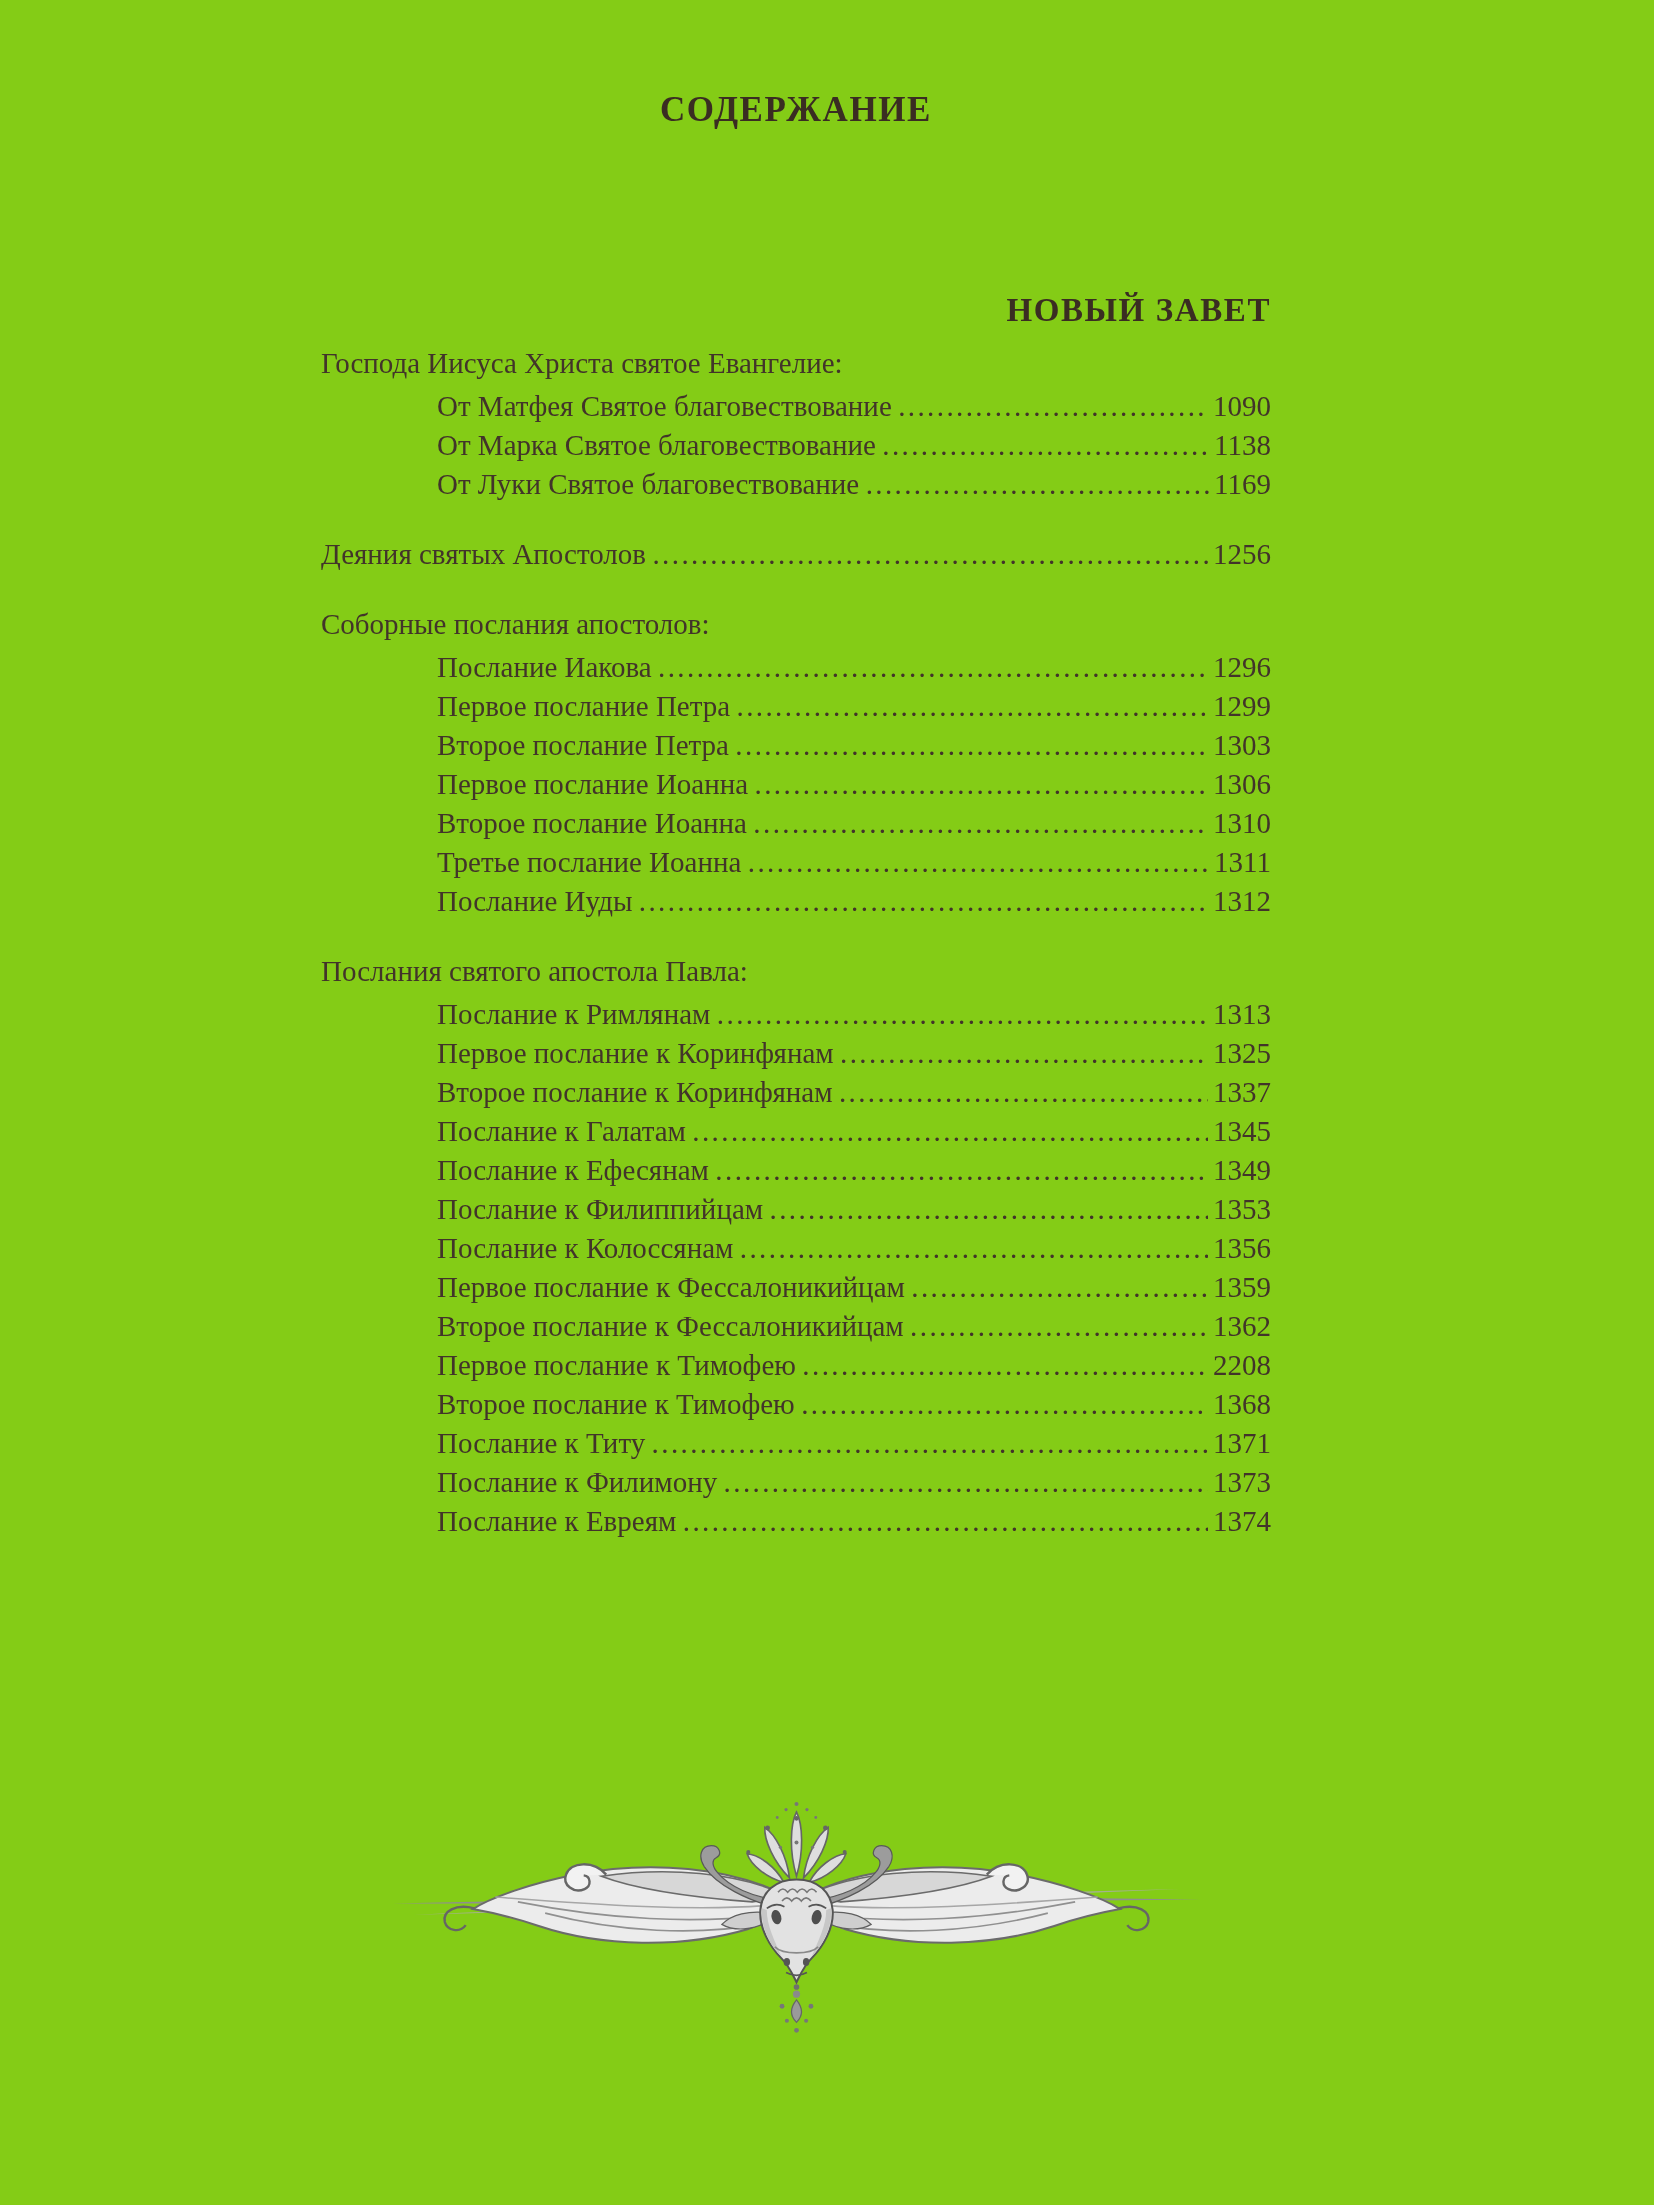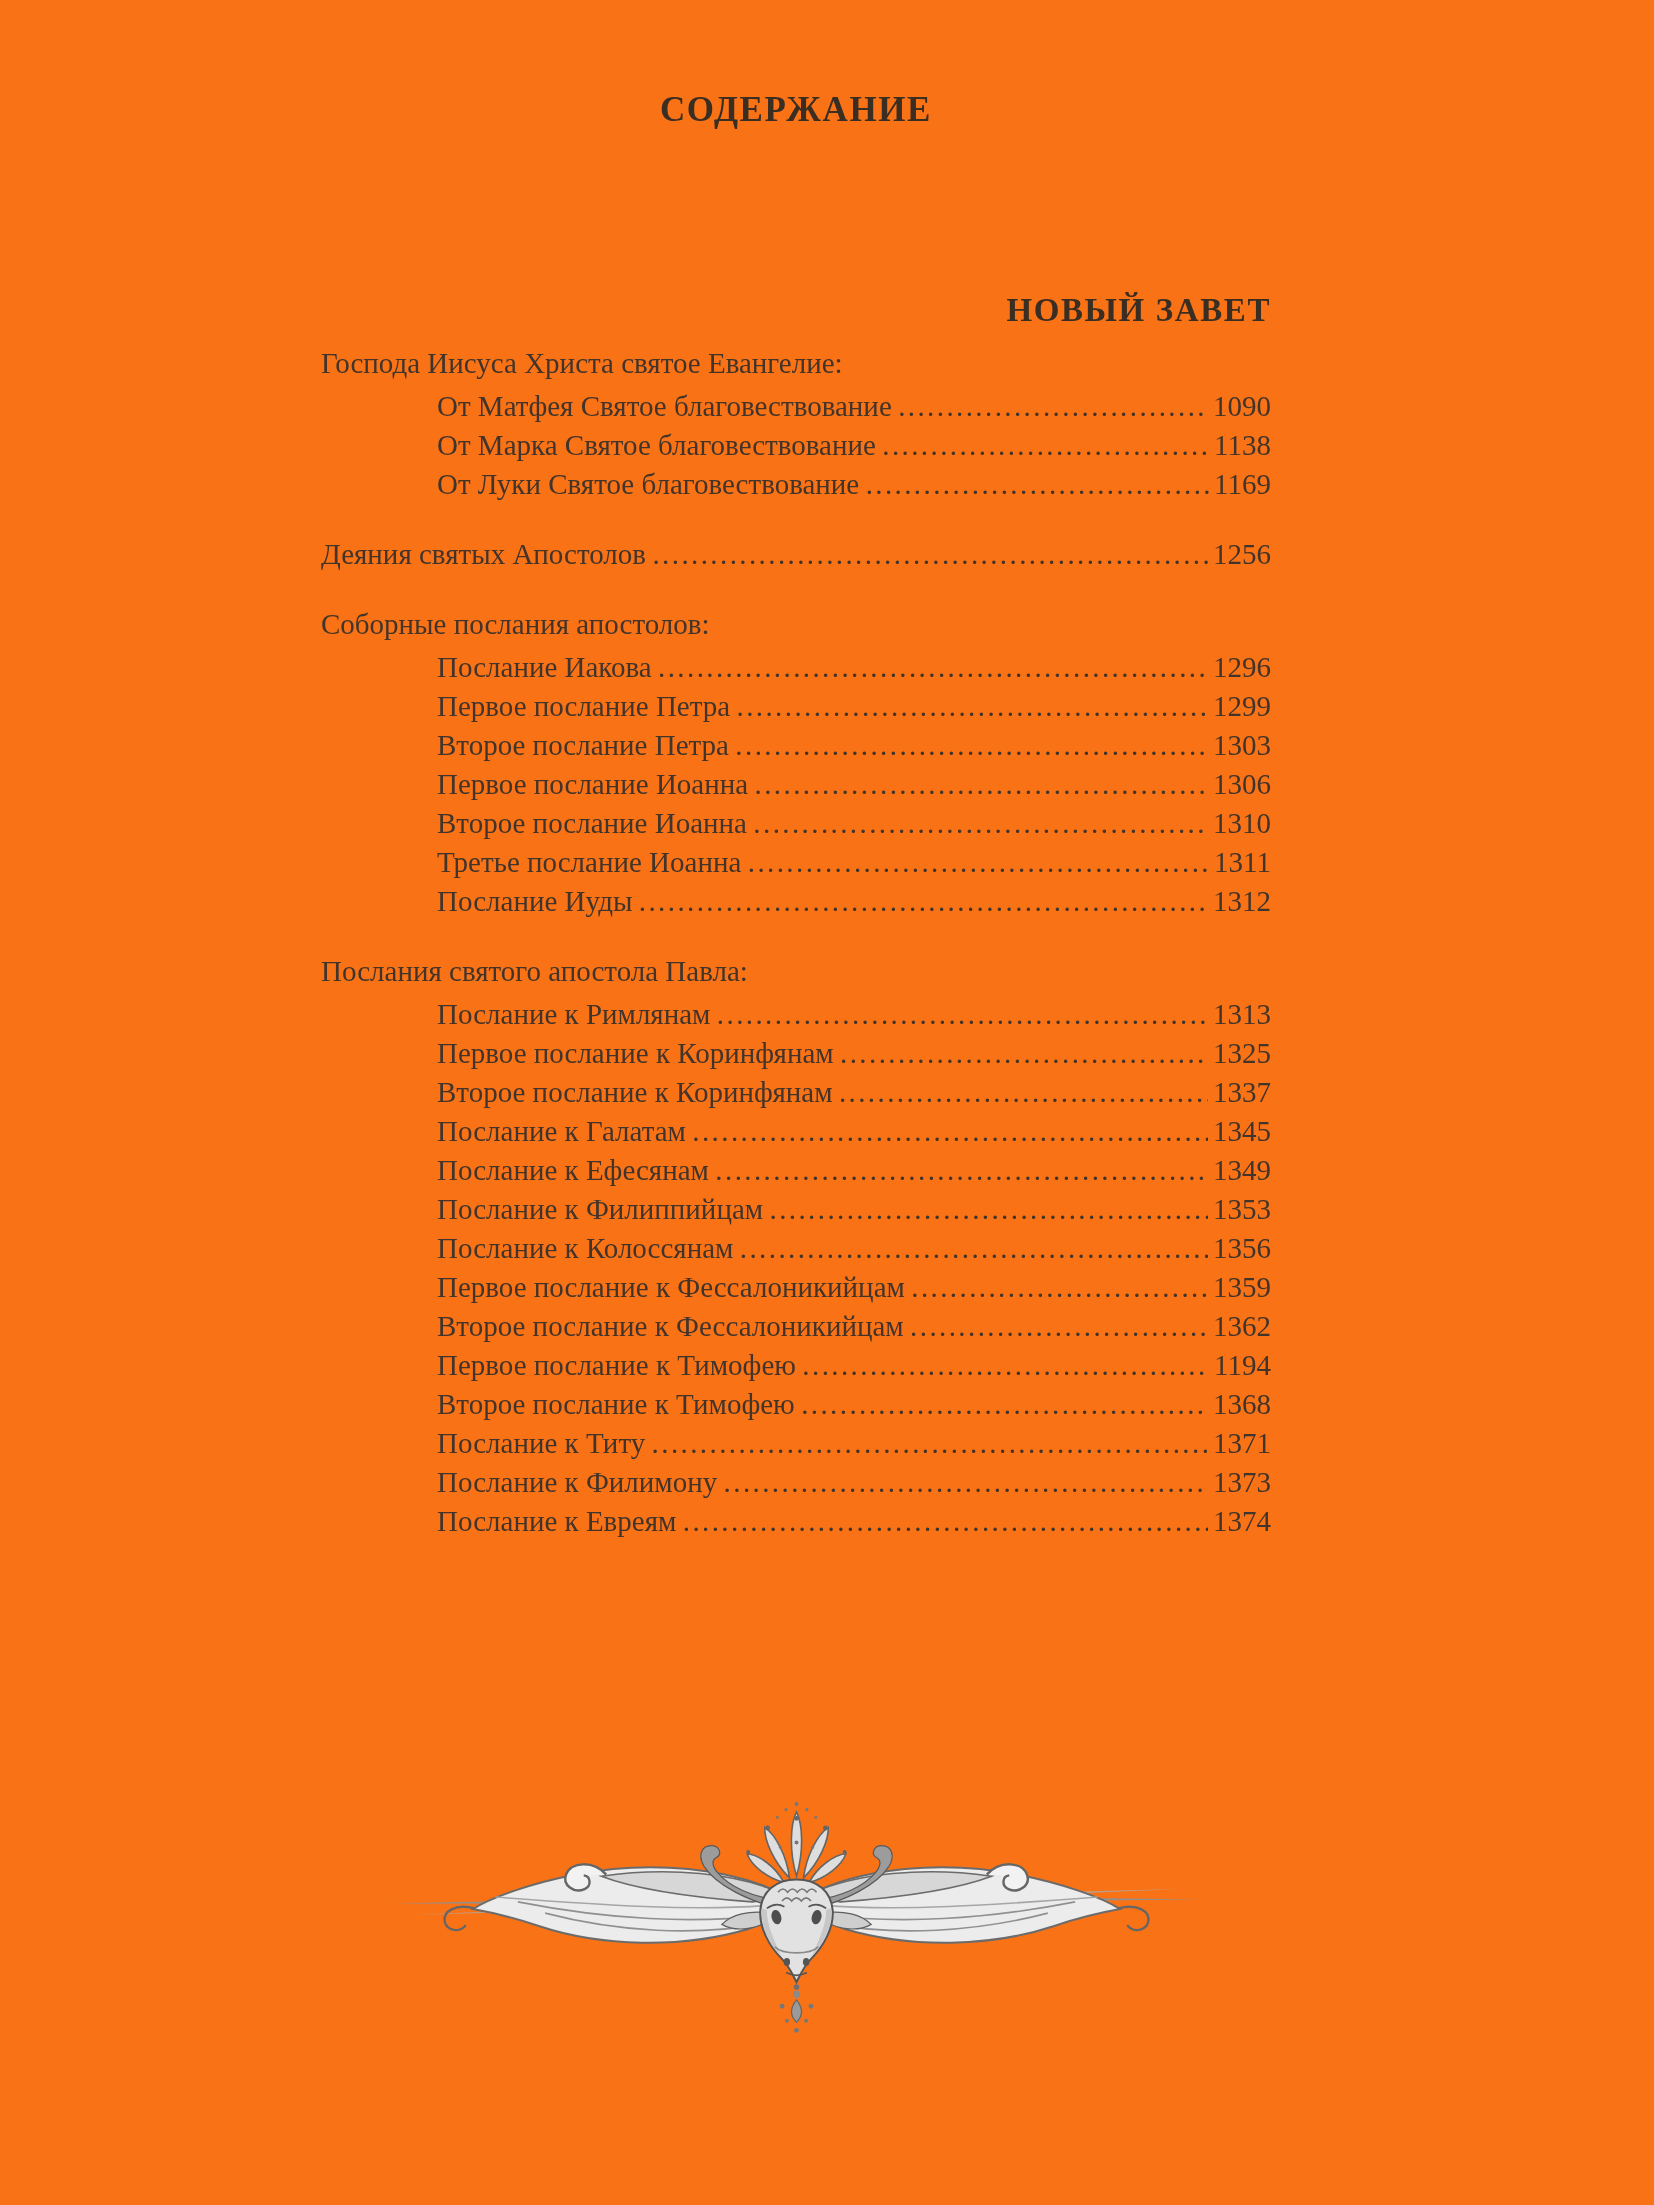--- a/index.html
+++ b/index.html
@@ -7,21 +7,21 @@
   body {
     width: 1654px; height: 2205px;
     background: #ffffff;
     font-family: "Liberation Serif", "DejaVu Serif", serif;
     color: #42342a;
   }
   .sheet {
     position: relative;
     width: 1654px; height: 2205px;
     overflow: hidden;
-    background: #f97316;
+    background: #84cc16;
   }
   .doc-title {
     position: absolute;
     left: 321px; top: 90px; width: 950px;
     text-align: center;
     font-size: 35px; font-weight: bold;
     letter-spacing: 1.6px;
     color: #3a2d22;
   }
   .nt-heading {
@@ -187,21 +187,21 @@
         <span class="p">1359</span>
       </div>
     <div class="row indent">
         <span class="t">Второе послание к Фессалоникийцам</span>
         <span class="leader"></span>
         <span class="p">1362</span>
       </div>
     <div class="row indent">
         <span class="t">Первое послание к Тимофею</span>
         <span class="leader"></span>
-        <span class="p">1194</span>
+        <span class="p">2208</span>
       </div>
     <div class="row indent">
         <span class="t">Второе послание к Тимофею</span>
         <span class="leader"></span>
         <span class="p">1368</span>
       </div>
     <div class="row indent">
         <span class="t">Послание к Титу</span>
         <span class="leader"></span>
         <span class="p">1371</span>

